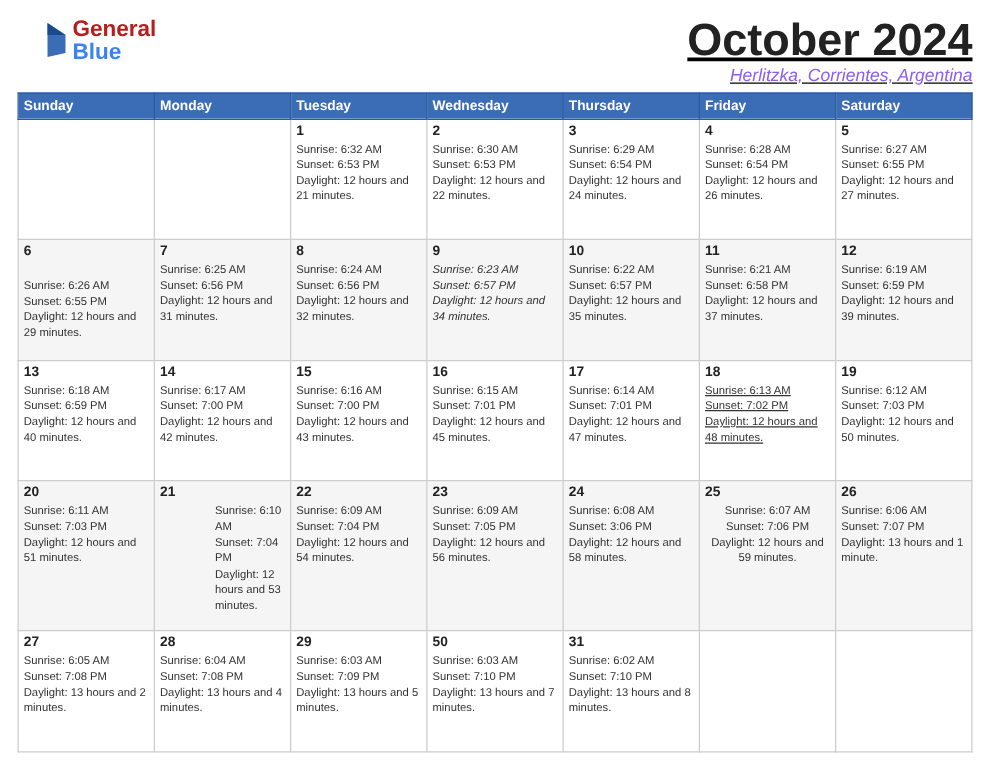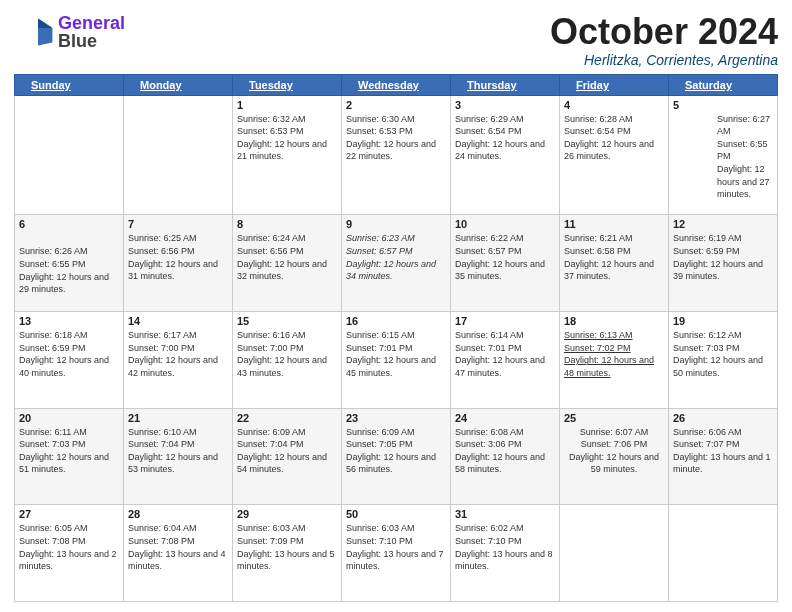--- a/index.html
+++ b/index.html
@@ -18,48 +18,48 @@
       flex-direction: column;
     }
     .header {
       display: flex;
       align-items: flex-start;
       justify-content: space-between;
       margin-bottom: 6px;
     }
     .title-block {
       text-align: right;
+      text-decoration: underline;
     }
     .month-title {
       font-size: 36px;
       font-weight: bold;
       color: #222;
       line-height: 1.1;
     }
     .subtitle {
       font-size: 14px;
-      color: #0c4a6e;
+      color: #8b5cf6;
       font-style: italic;
     }
     .calendar {
       flex: 1;
       border: 1px solid #ccc;
       border-collapse: collapse;
       width: 100%;
       table-layout: fixed;
     }
     .calendar thead tr th {
       background-color: #3a6db5;
       color: #fff;
       font-size: 11px;
       font-weight: bold;
-      padding: 4px 16px;
+      padding: 4px 4px;
       text-align: left;
       border: 1px solid #2a5a9f;
-      text-decoration: underline;
     }
     .calendar tbody tr td {
       border: 1px solid #ccc;
       vertical-align: top;
       padding: 3px 4px;
       font-size: 9.5px;
       color: #222;
       height: 88px;
       background: #fff;
     }
@@ -87,22 +87,22 @@
     }
     .logo-svg {
       width: 40px;
       height: 40px;
     }
     .logo-name {
       display: flex;
       flex-direction: column;
       line-height: 1;
     }
-    .logo-name .gen { font-size: 18px; font-weight: bold; color: #6d28d9; }
-    .logo-name .blu { font-size: 18px; font-weight: bold; color: #404040; }
+    .logo-name .gen { font-size: 18px; font-weight: bold; color: #b91c1c; }
+    .logo-name .blu { font-size: 18px; font-weight: bold; color: #3b82f6; }
   </style>
 </head>
 <body>
 
 <div class="page">
   <div class="header">
     <div class="logo-wrapper">
       <svg class="logo-svg" viewBox="0 0 50 50">
         <polygon points="30,8 48,20 48,38 30,42" fill="#3a6db5"></polygon>
         <polygon points="30,8 48,20 30,20" fill="#1a4a8a"></polygon>
@@ -153,21 +153,21 @@
 Daylight: 12 hours and 24 minutes.</div>
           </td>
           <td>
             <span class="day-number">4</span>
             <div class="day-info" style="white-space: pre-line;">Sunrise: 6:28 AM
 Sunset: 6:54 PM
 Daylight: 12 hours and 26 minutes.</div>
           </td>
           <td>
             <span class="day-number">5</span>
-            <div class="day-info" style="white-space: pre-line; margin-left: 44px;">Sunrise: 6:27 AM
+            <div class="day-info" style="white-space: pre-line;">Sunrise: 6:27 AM
 Sunset: 6:55 PM
 Daylight: 12 hours and 27 minutes.</div>
           </td>
         </tr>
         <tr>
           <td>
             <span class="day-number">6</span>
             <div class="day-info" style="white-space: pre-line; margin-top: 15px;">Sunrise: 6:26 AM
 Sunset: 6:55 PM
 Daylight: 12 hours and 29 minutes.</div>
@@ -255,21 +255,21 @@
         </tr>
         <tr>
           <td>
             <span class="day-number">20</span>
             <div class="day-info" style="white-space: pre-line;">Sunrise: 6:11 AM
 Sunset: 7:03 PM
 Daylight: 12 hours and 51 minutes.</div>
           </td>
           <td>
             <span class="day-number">21</span>
-            <div class="day-info" style="white-space: pre-line;">Sunrise: 6:10 AM
+            <div class="day-info" style="white-space: pre-line; margin-left: 44px;">Sunrise: 6:10 AM
 Sunset: 7:04 PM
 Daylight: 12 hours and 53 minutes.</div>
           </td>
           <td>
             <span class="day-number">22</span>
             <div class="day-info" style="white-space: pre-line;">Sunrise: 6:09 AM
 Sunset: 7:04 PM
 Daylight: 12 hours and 54 minutes.</div>
           </td>
           <td>

